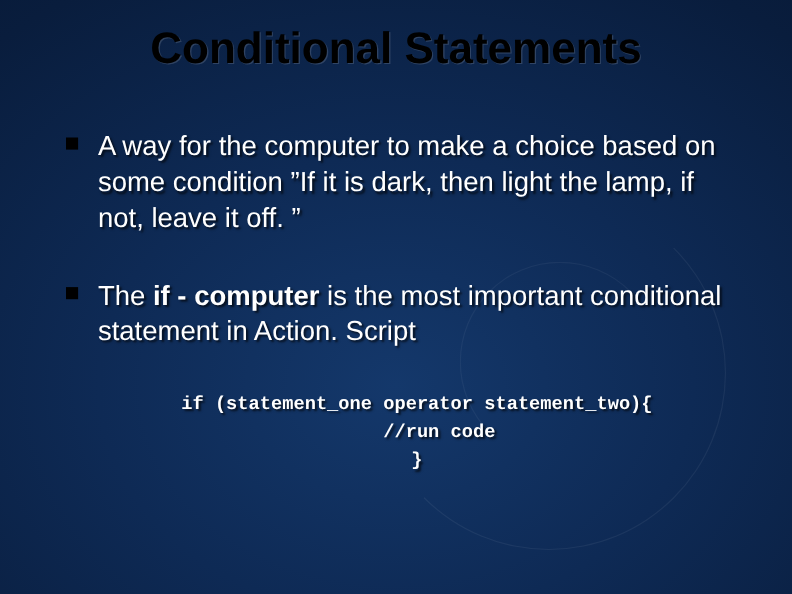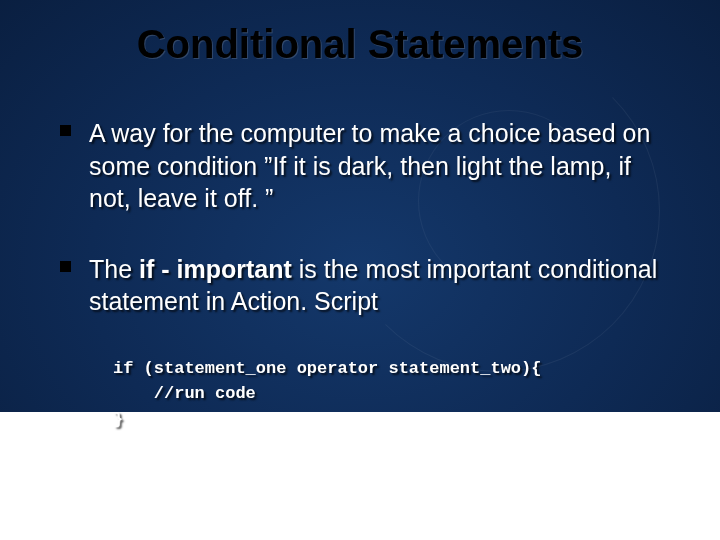--- a/index.html
+++ b/index.html
@@ -4,21 +4,21 @@
 <style>
   html, body {
     margin: 0;
     padding: 0;
     width: 720px;
     height: 540px;
     overflow: hidden;
   }
   .slide {
     width: 720px;
-    height: 412px;
+    height: 540px;
     background: radial-gradient(ellipse 900px 700px at 50% 65%, #14386b 0%, #0e2a55 30%, #091d3d 60%, #05132b 100%);
     position: relative;
     font-family: Arial, Helvetica, sans-serif;
     color: #ffffff;
     box-sizing: border-box;
   }
   .swirl {
     position: absolute;
     right: 60px;
     bottom: 40px;
@@ -69,27 +69,28 @@
   }
   .bullet-text {
     font-size: 25px;
     line-height: 1.3;
     text-shadow: 2px 2px 2px rgba(0,0,0,0.7);
   }
   .bullet-text .bold {
     font-weight: bold;
   }
   .code-block {
-    margin-left: 53px;
+    margin-left: 38px;
     font-family: "Courier New", Courier, monospace;
     font-weight: bold;
     font-size: 17px;
     line-height: 1.5;
     text-shadow: 2px 2px 2px rgba(0,0,0,0.7);
     white-space: pre;
+    text-align: center;
   }
 </style>
 </head>
 <body>
 
 <div class="slide">
   <div class="swirl"></div>
   <div class="swirl2"></div>
 
   <div class="title">Conditional Statements</div>
@@ -97,21 +98,21 @@
   <div class="body">
 
     <div class="bullet-row">
       <div class="bullet"></div>
       <div class="bullet-text">A way for the computer to make a choice based on some condition ”If it is dark, then light the lamp, if not, leave it off. ”</div>
     </div>
 
     <div class="bullet-row">
       <div class="bullet"></div>
       <div class="bullet-text">
-        <span>The </span><span class="bold">if - important</span><span> is the most important conditional statement in Action. Script</span>
+        <span>The </span><span class="bold">if - computer</span><span> is the most important conditional statement in Action. Script</span>
       </div>
     </div>
 
     <div class="code-block">if (statement_one operator statement_two){
     //run code
 }</div>
 
   </div>
 </div>
 

